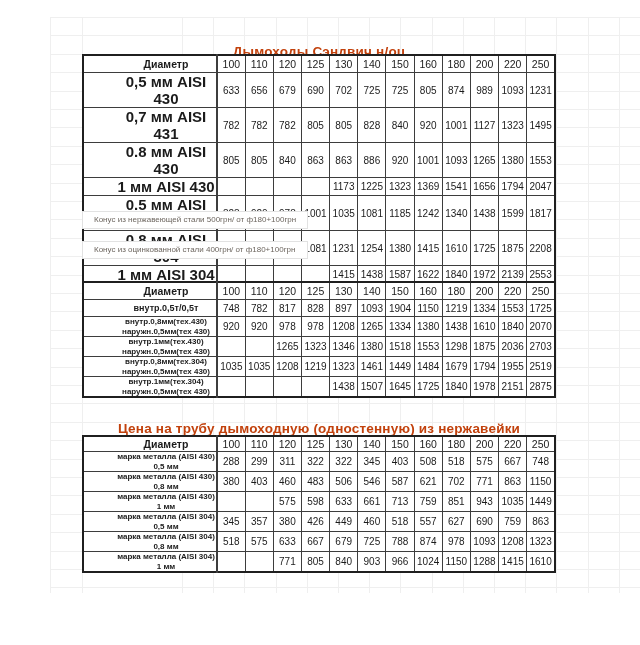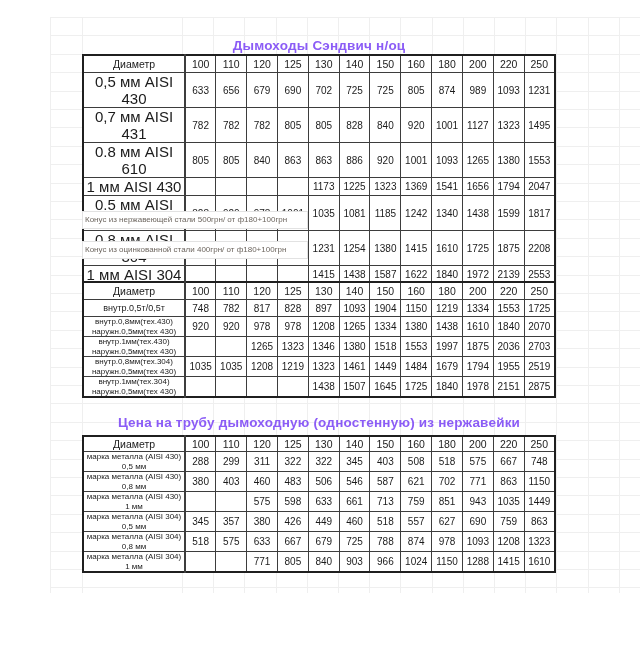--- a/index.html
+++ b/index.html
@@ -10,47 +10,47 @@
   
   .hgrid{position:absolute;left:50px;top:17px;width:590px;height:576px;
     background:repeating-linear-gradient(to bottom,#efefef 0 1px,transparent 1px 18.4px);}
   .vgrid{position:absolute;left:182px;top:17px;width:458px;height:576px;
     background:repeating-linear-gradient(to right,#efefef 0 1px,transparent 1px 31.2px);}
   .vline{position:absolute;top:17px;height:576px;width:1px;background:#efefef;}
 
   .tbl-title{
     position:absolute;left:82px;width:474px;height:18px;
     display:flex;align-items:center;justify-content:center;
-    font-weight:bold;font-size:13.5px;color:#8b5cf6;white-space:nowrap;letter-spacing:.2px;
+    font-weight:bold;font-size:13.5px;color:#c2410c;white-space:nowrap;letter-spacing:.2px;margin-top:6px;
   }
   table.tbl{
     position:absolute;left:82px;width:474px;table-layout:fixed;
     border-collapse:collapse;background:#fff;border:2px solid #1f1f1f;
   }
   .tbl th,.tbl td{
     border:1px solid #3d3d3d;text-align:center;vertical-align:middle;
     padding:0;background:#fff;color:#1b1b1b;overflow:hidden;
   }
-  .tbl th.label-col{width:100px;border-right-width:2px;font-weight:normal;}
+  .tbl th.label-col{width:100px;border-right-width:2px;font-weight:bold;padding-left:32px;}
   .tbl thead th{font-weight:normal;font-size:10.5px;}
   .tbl tbody td{font-size:10px;}
   #t1 tbody th.label-col{font-size:15px;}
   #t1 th,#t1 td{height:16px;}
   #t2 tbody th.label-col,#t3 tbody th.label-col{font-size:8px;line-height:1.15;}
   #t2 th,#t2 td{height:19px;}
   #t2 thead th{height:16px;}
   #t2 tbody tr:first-child th,#t2 tbody tr:first-child td{height:16px;text-align:center;}
   #t2 tbody tr:first-child th.label-col{font-size:9px;}
   #t3 thead th{height:14px;}
   #t3 tbody th,#t3 tbody td{height:19px;}
 
   .note{
     position:absolute;left:82px;width:226px;height:17.5px;box-sizing:border-box;
     border:1px solid #e2e2e2;background:#fff;display:flex;align-items:center;
-    padding-left:2px;font-size:8px;color:#6d665f;white-space:nowrap;
+    padding-left:11px;font-size:8px;color:#6d665f;white-space:nowrap;
   }
 </style>
 </head>
 <body>
 
 <div class="sheet">
   <div class="hgrid"></div>
   <div class="vline" style="left:50px"></div>
   <div class="vline" style="left:82px"></div>
   <div class="vgrid"></div>
@@ -99,21 +99,21 @@
           <td>805</td>
           <td>828</td>
           <td>840</td>
           <td>920</td>
           <td>1001</td>
           <td>1127</td>
           <td>1323</td>
           <td>1495</td>
         </tr>
         <tr>
-          <th class="label-col">0.8 мм AISI 610</th>
+          <th class="label-col">0.8 мм AISI 430</th>
           <td>805</td>
           <td>805</td>
           <td>840</td>
           <td>863</td>
           <td>863</td>
           <td>886</td>
           <td>920</td>
           <td>1001</td>
           <td>1093</td>
           <td>1265</td>
@@ -239,21 +239,21 @@
         <tr>
           <th class="label-col">внутр.1мм(тех.430)<br>наружн.0,5мм(тех 430)</th>
           <td></td>
           <td></td>
           <td>1265</td>
           <td>1323</td>
           <td>1346</td>
           <td>1380</td>
           <td>1518</td>
           <td>1553</td>
-          <td>1997</td>
+          <td>1298</td>
           <td>1875</td>
           <td>2036</td>
           <td>2703</td>
         </tr>
         <tr>
           <th class="label-col">внутр.0,8мм(тех.304)<br>наружн.0,5мм(тех 430)</th>
           <td>1035</td>
           <td>1035</td>
           <td>1208</td>
           <td>1219</td>

